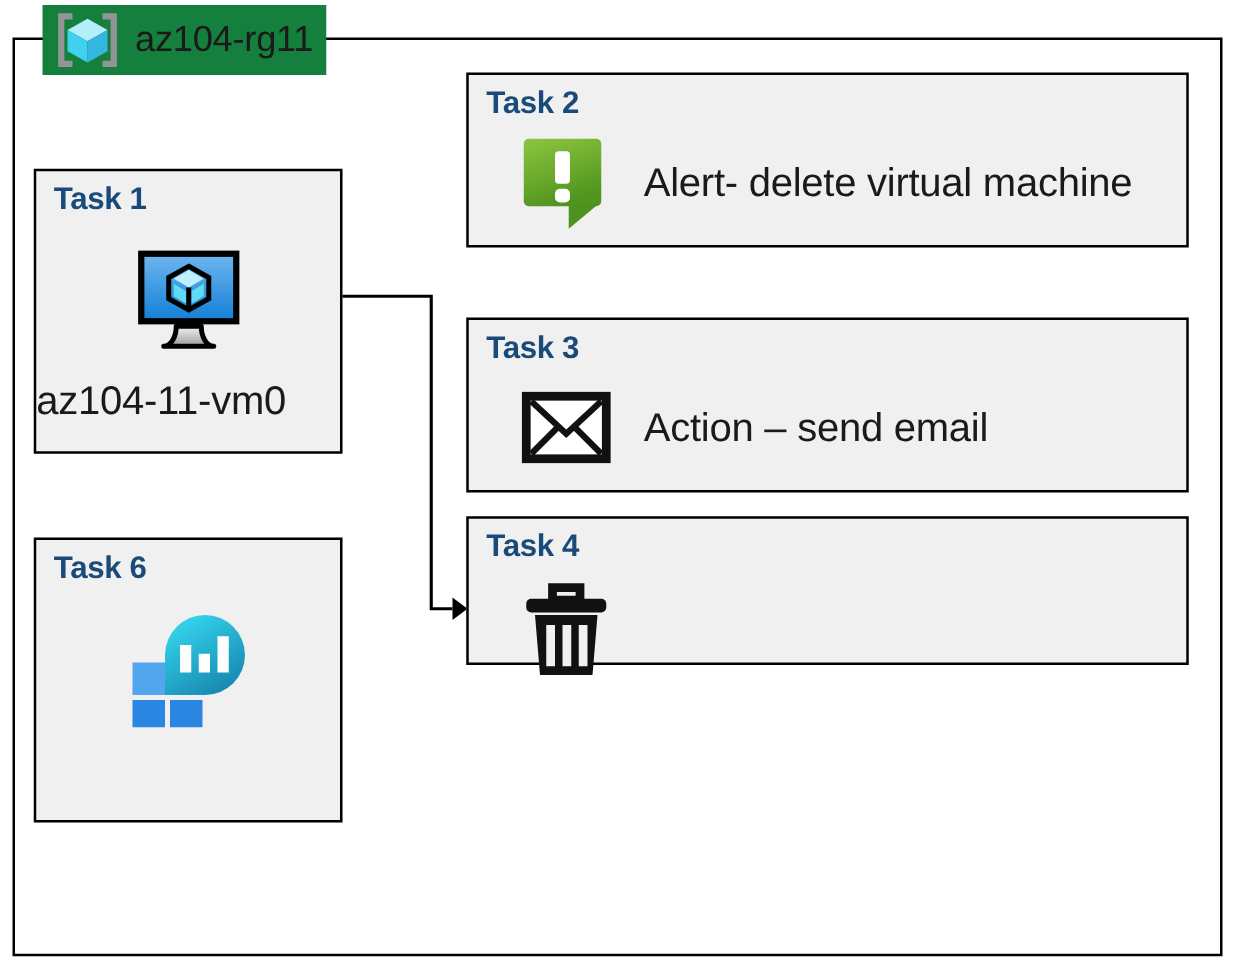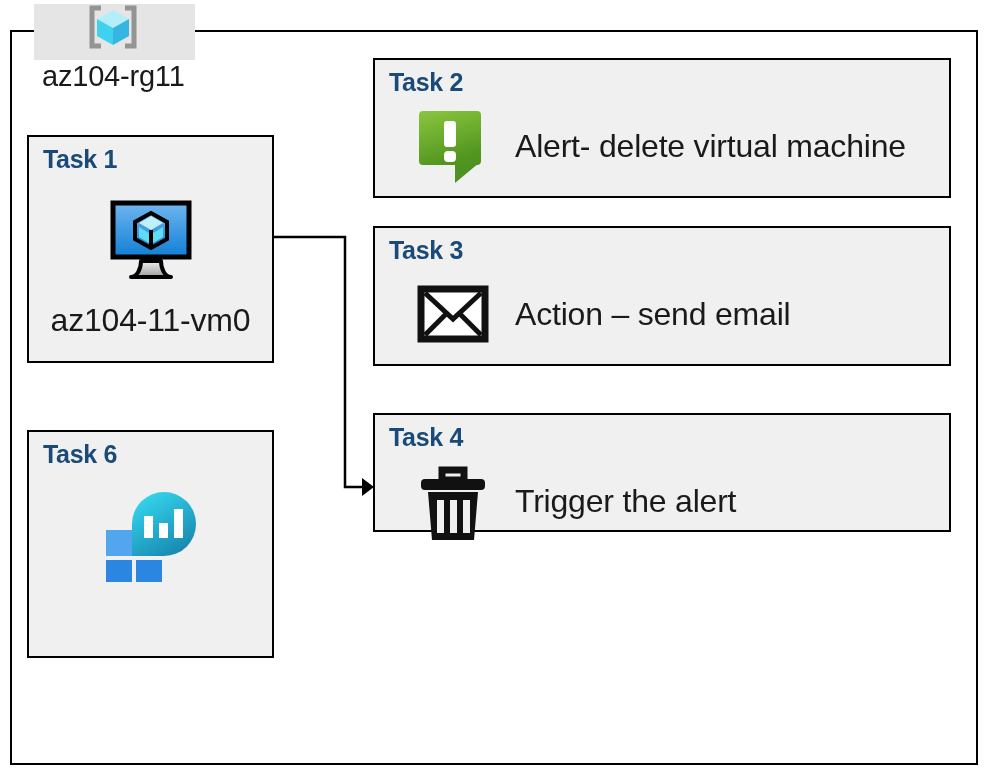--- a/index.html
+++ b/index.html
@@ -25,23 +25,22 @@
   }
   
   .rg-header {
     position: absolute;
     left: 22px; top: 0px;
     height: 56px;
     display: flex;
     align-items: center;
     gap: 10px;
     padding: 0 10px 0 8px;
-    background: #e5e5e5;
+    background: #15803d;
     transform: translateY(-28px);
-    flex-direction: column;
   }
   .rg-label {
     font-size: 29px;
     color: #1a1a1a;
     white-space: nowrap;
     letter-spacing: -0.2px;
   }
 
   
   .rg-icon { position: relative; width: 56px; height: 46px; flex: 0 0 auto; }
@@ -73,21 +72,21 @@
   .card-left { width: 247px; height: 228px; left: 27px; }
   .card-left .icon-wrap {
     position: absolute;
     left: 0; right: 0; top: 58px;
     display: flex; justify-content: center; align-items: center;
     height: 92px;
   }
   .card-left .caption {
     position: absolute;
     left: 0; right: 0; bottom: 22px;
-    text-align: center;
+    text-align: left;
   }
 
   
   .card-right { width: 578px; height: 140px; left: 373px; }
   .card-right .row {
     position: absolute;
     left: 42px; right: 10px; top: 44px;
     height: 84px;
     display: flex; align-items: center; gap: 26px;
   }
@@ -201,21 +200,21 @@
           <rect x="2" y="4" width="62" height="54" rx="4" fill="url(#alertGrad)"></rect>
           <polygon points="38,56 62,56 38,76" fill="#4e9220"></polygon>
           <rect x="27" y="14" width="12" height="26" rx="3" fill="#ffffff"></rect>
           <rect x="27" y="44" width="12" height="11" rx="4" fill="#ffffff"></rect>
         </svg>
       </span>
       <span class="card-body-text">Alert- delete virtual machine</span>
     </div>
   </div>
 
-  <div class="card card-right" style="top:226px;">
+  <div class="card card-right" style="top:254px;">
     <span class="card-title">Task 3</span>
     <div class="row">
       <span class="icon-wrap">
         <svg width="72" height="62" viewBox="0 0 72 62">
           <rect x="4" y="6" width="64" height="50" fill="#ffffff" stroke="#111111" stroke-width="7"></rect>
           <path d="M8 10 L36 36 L64 10" fill="none" stroke="#111111" stroke-width="5"></path>
           <path d="M8 52 L29 31" fill="none" stroke="#111111" stroke-width="5"></path>
           <path d="M64 52 L43 31" fill="none" stroke="#111111" stroke-width="5"></path>
         </svg>
       </span>
@@ -233,18 +232,17 @@
 
           <rect x="4" y="21" width="64" height="11" rx="4" fill="#111111"></rect>
 
           <path d="M11 34 L61 34 L57 82 L15 82 Z" fill="#111111"></path>
 
           <rect x="20" y="42" width="7" height="33" fill="#f0f0f0"></rect>
           <rect x="33" y="42" width="7" height="33" fill="#f0f0f0"></rect>
           <rect x="46" y="42" width="7" height="33" fill="#f0f0f0"></rect>
         </svg>
       </span>
-      <span class="card-body-text">Trigger the alert</span>
     </div>
   </div>
 
 
 </div>
 
 </body></html>

